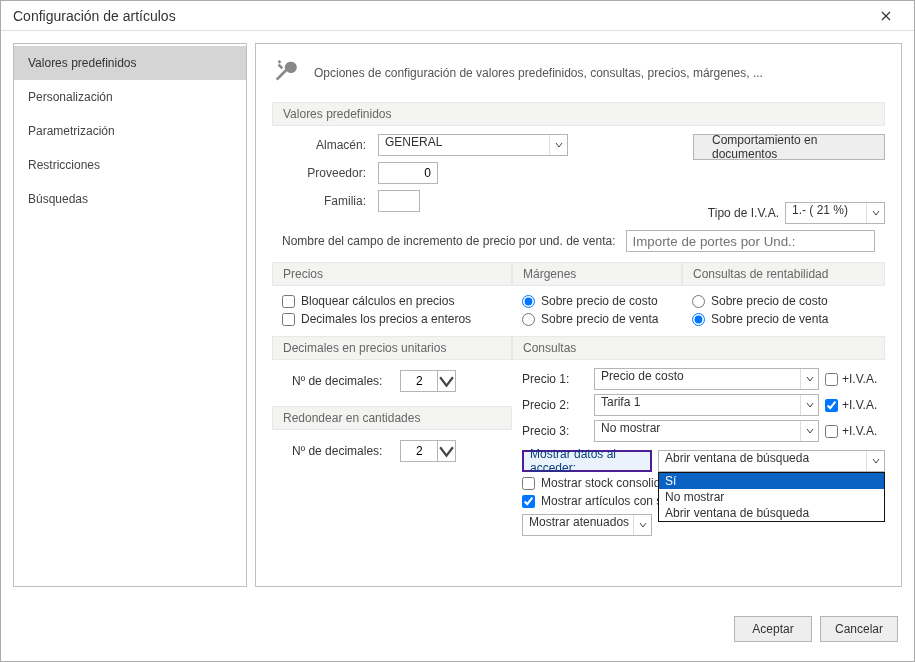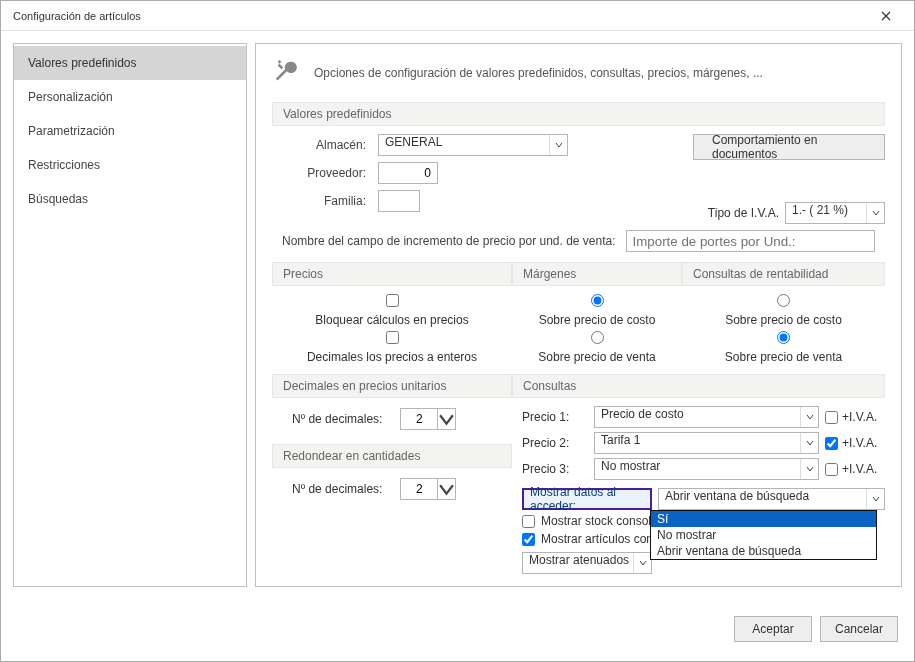--- a/index.html
+++ b/index.html
@@ -1,19 +1,19 @@
 <!DOCTYPE html>
 <html><head>
 <meta charset="utf-8">
 <style>
   * { box-sizing: border-box; font-family: "Segoe UI", Tahoma, sans-serif; }
   body { margin: 0; background: #fff; font-size: 12px; color: #333; }
   .window { width: 915px; height: 662px; border: 1px solid #aaa; display: flex; flex-direction: column; position: relative; }
   .titlebar { height: 30px; display: flex; align-items: center; padding: 0 8px 0 12px; border-bottom: 1px solid #e0e0e0; }
-  .titlebar .title { flex: 1; font-size: 11px; color: #333; }
+  .titlebar .title { flex: 1; font-size: 14px; color: #333; }
   .titlebar .close { width: 40px; height: 30px; display: flex; align-items: center; justify-content: center; cursor: pointer; }
   .titlebar .close svg { width: 10px; height: 10px; }
   .body { flex: 1; display: flex; flex-direction: column; padding: 12px; gap: 22px; }
   .panes { flex: 1; display: flex; gap: 8px; min-height: 0; }
   .sidebar { width: 234px; border: 1px solid #bfbfbf; background: #fff; padding-top: 2px; }
   .side-item { height: 34px; display: flex; align-items: center; padding: 0 14px; cursor: pointer; color: #444; }
   .side-item.active { background: #d5d5d5; color: #333; }
   .main { flex: 1; border: 1px solid #bfbfbf; background: #fff; padding: 14px 16px 8px 16px; overflow: hidden; position: relative; }
   .header-row { display: flex; align-items: center; gap: 12px; margin-bottom: 14px; }
   .header-row .desc { color: #555; font-size: 12px; }
@@ -32,21 +32,21 @@
   .row-top-left { flex: 1; }
   .row-top-right { display: flex; flex-direction: column; align-items: flex-end; gap: 10px; width: 250px; }
   .iva-row { display: flex; align-items: center; gap: 6px; }
   .increment-row { display: flex; align-items: center; gap: 10px; margin: 6px 10px 10px 10px; }
   .increment-row .lbl2 { color: #444; }
   .increment-input { flex: 1; height: 22px; border: 1px solid #b5b5b5; padding: 0 6px; color: #737373; font-style: normal; }
   .cols3 { display: flex; gap: 0; margin-top: 6px; }
   .colA { width: 240px; }
   .colB { width: 170px; }
   .colC { flex: 1; }
-  .chk-row, .rad-row { display: flex; align-items: center; gap: 6px; margin: 4px 10px; color: #333; flex-direction: column; }
+  .chk-row, .rad-row { display: flex; align-items: center; gap: 6px; margin: 4px 10px; color: #333; }
   input[type=checkbox], input[type=radio] { margin: 0; }
   .spin { display: inline-flex; align-items: center; }
   .spin .txt { width: 38px; text-align: center; }
   .spin .caret-box { width: 18px; height: 22px; border: 1px solid #b5b5b5; border-left: none; display: flex; align-items: center; justify-content: center; }
   .dec-row { display: flex; align-items: center; gap: 18px; margin: 10px 10px 14px 20px; }
   .consult-row { display: grid; grid-template-columns: 66px 1fr 60px; gap: 6px; align-items: center; margin: 4px 0 4px 10px; }
   .consult-row .cklbl { display: flex; align-items: center; gap: 4px; }
   .mostrar-row { display: grid; grid-template-columns: 130px 1fr; gap: 6px; align-items: center; margin: 8px 0 4px 10px; }
   .mostrar-lbl { border: 2px solid #4c1d95; color: #0a3f7a; background: #eaf3fc; padding: 3px 6px; height: 22px; display: flex; align-items: center; }
   .chk-line { display: flex; align-items: center; gap: 6px; margin: 4px 0 4px 10px; }
@@ -285,21 +285,21 @@
               <div class="combo">
                 <span class="cval">Mostrar atenuados</span>
                 <span class="caret">
                     <svg viewBox="0 0 8 8">
                       <path d="M1 2 L4 6 L7 2" fill="none" stroke="#444"></path>
                     </svg>
                   </span>
               </div>
             </div>
 
-            <div class="dropdown-pop" id="mostrar-pop" style="left: 138px; top: 136px; width: 227px;">
+            <div class="dropdown-pop" id="mostrar-pop" style="left: 146px; top: 136px; width: 227px;">
               <div class="opt sel">Sí</div>
               <div class="opt">No mostrar</div>
               <div class="opt">Abrir ventana de búsqueda</div>
             </div>
           </div>
         </div>
       </div>
     </div>
 
     <div class="footer">

